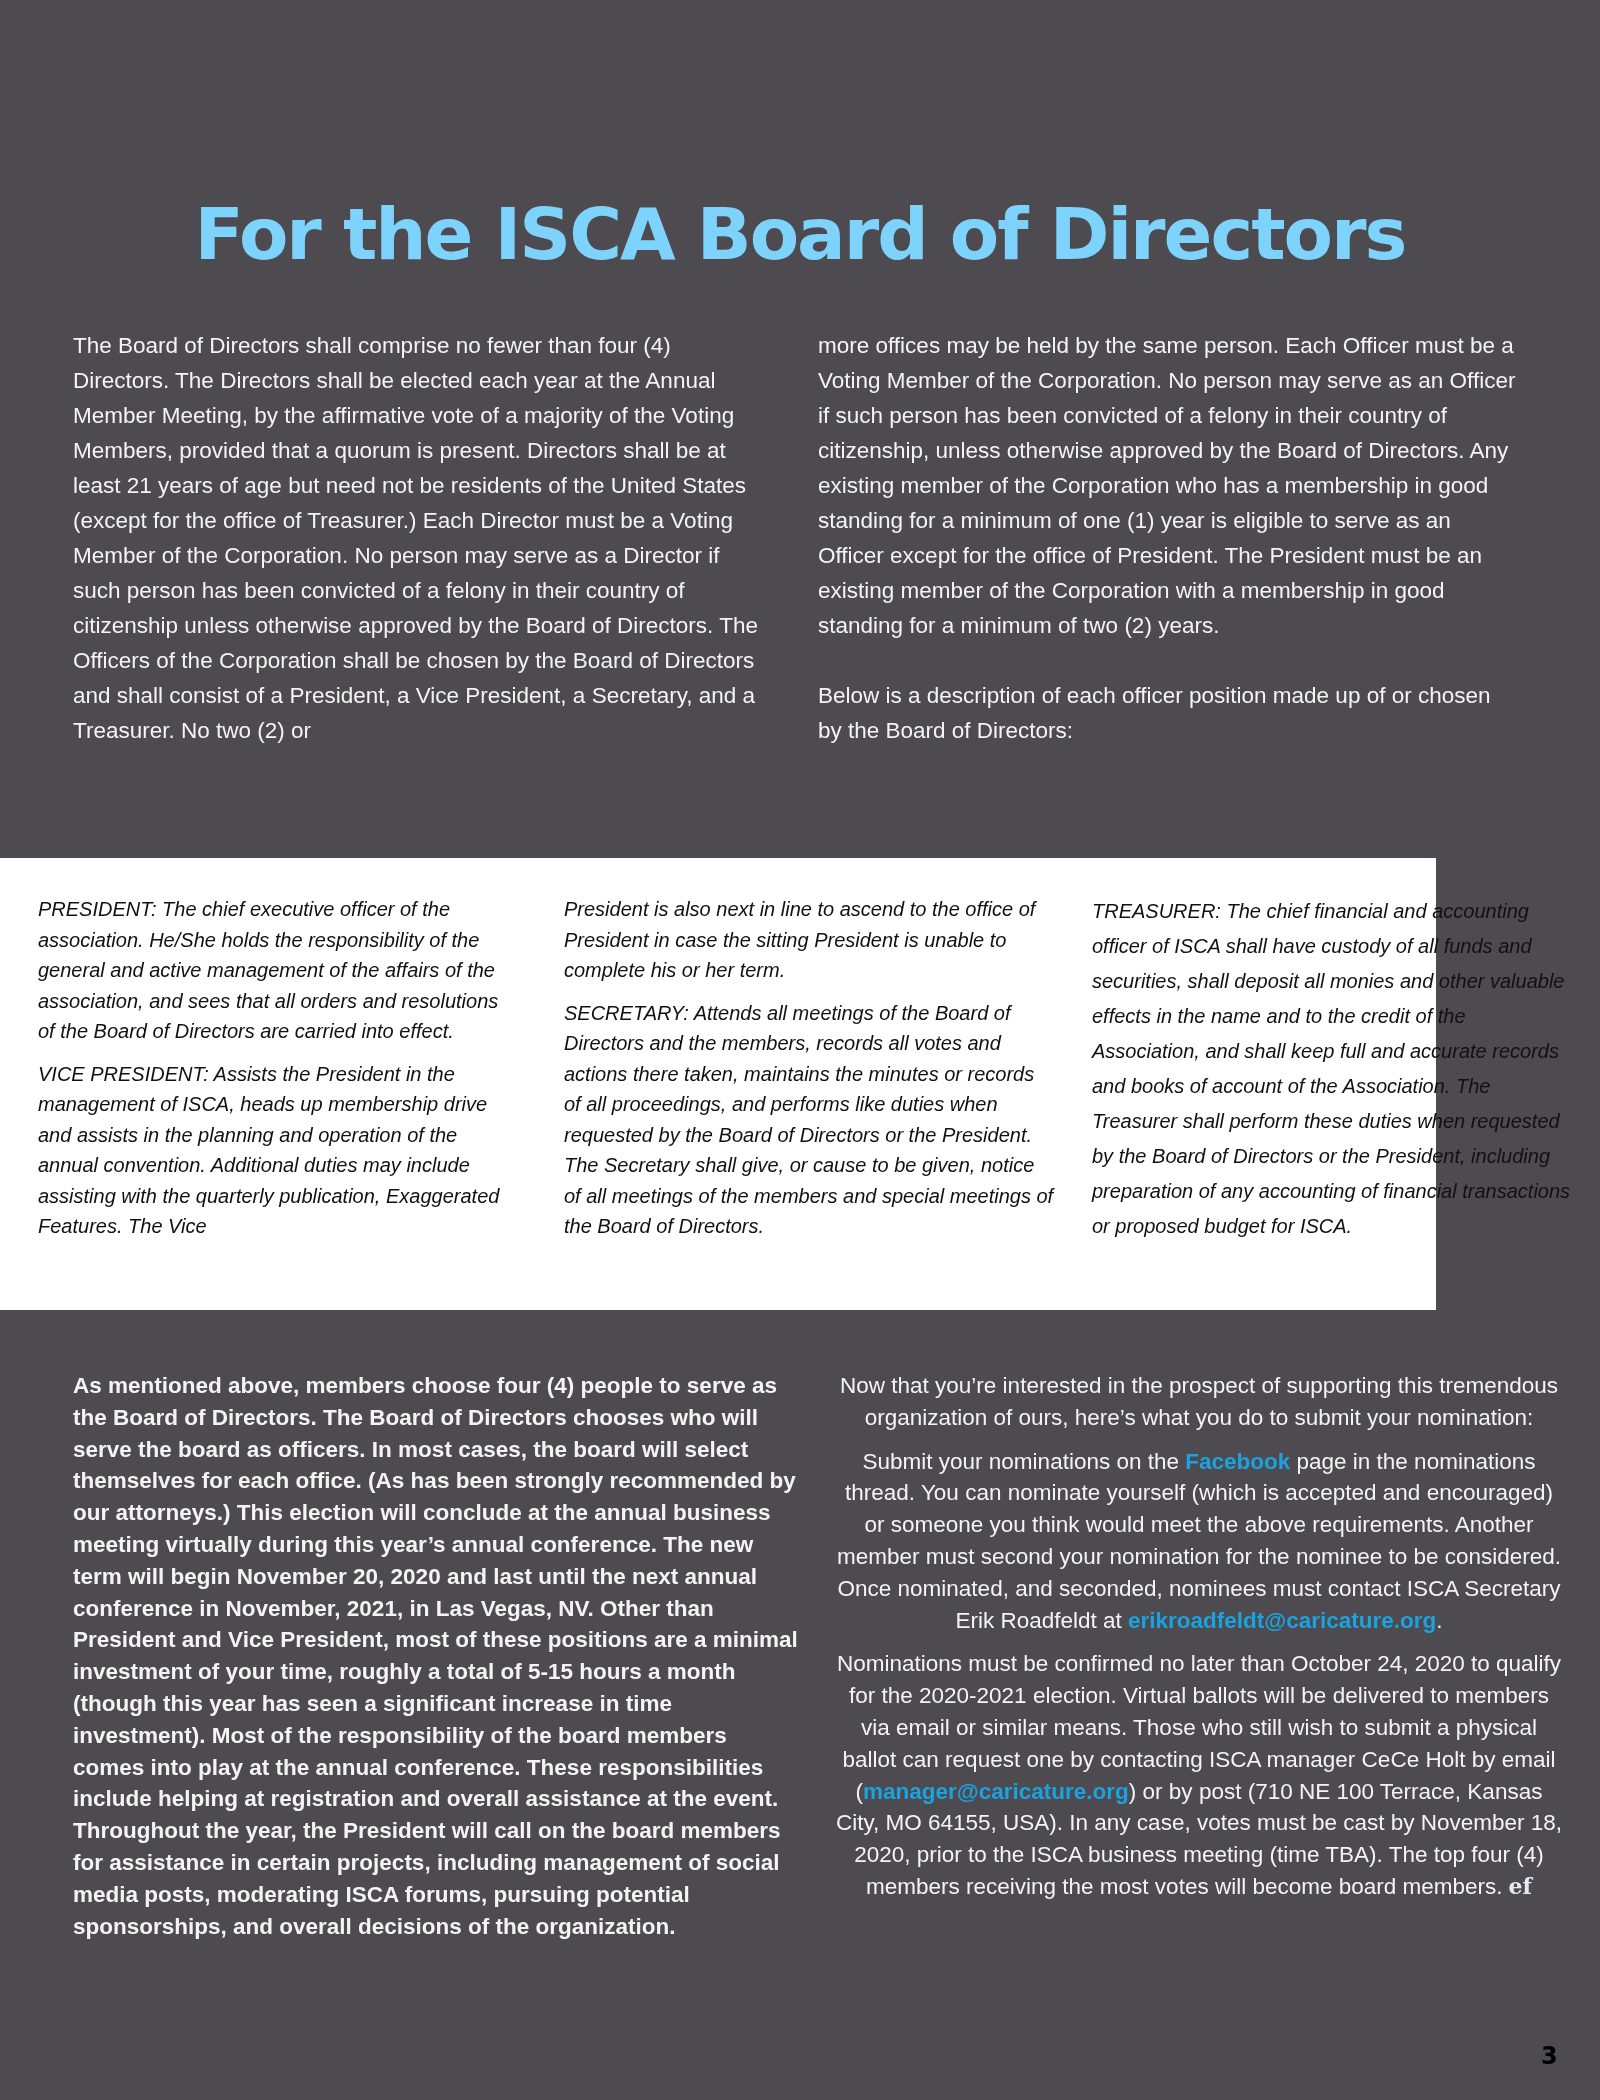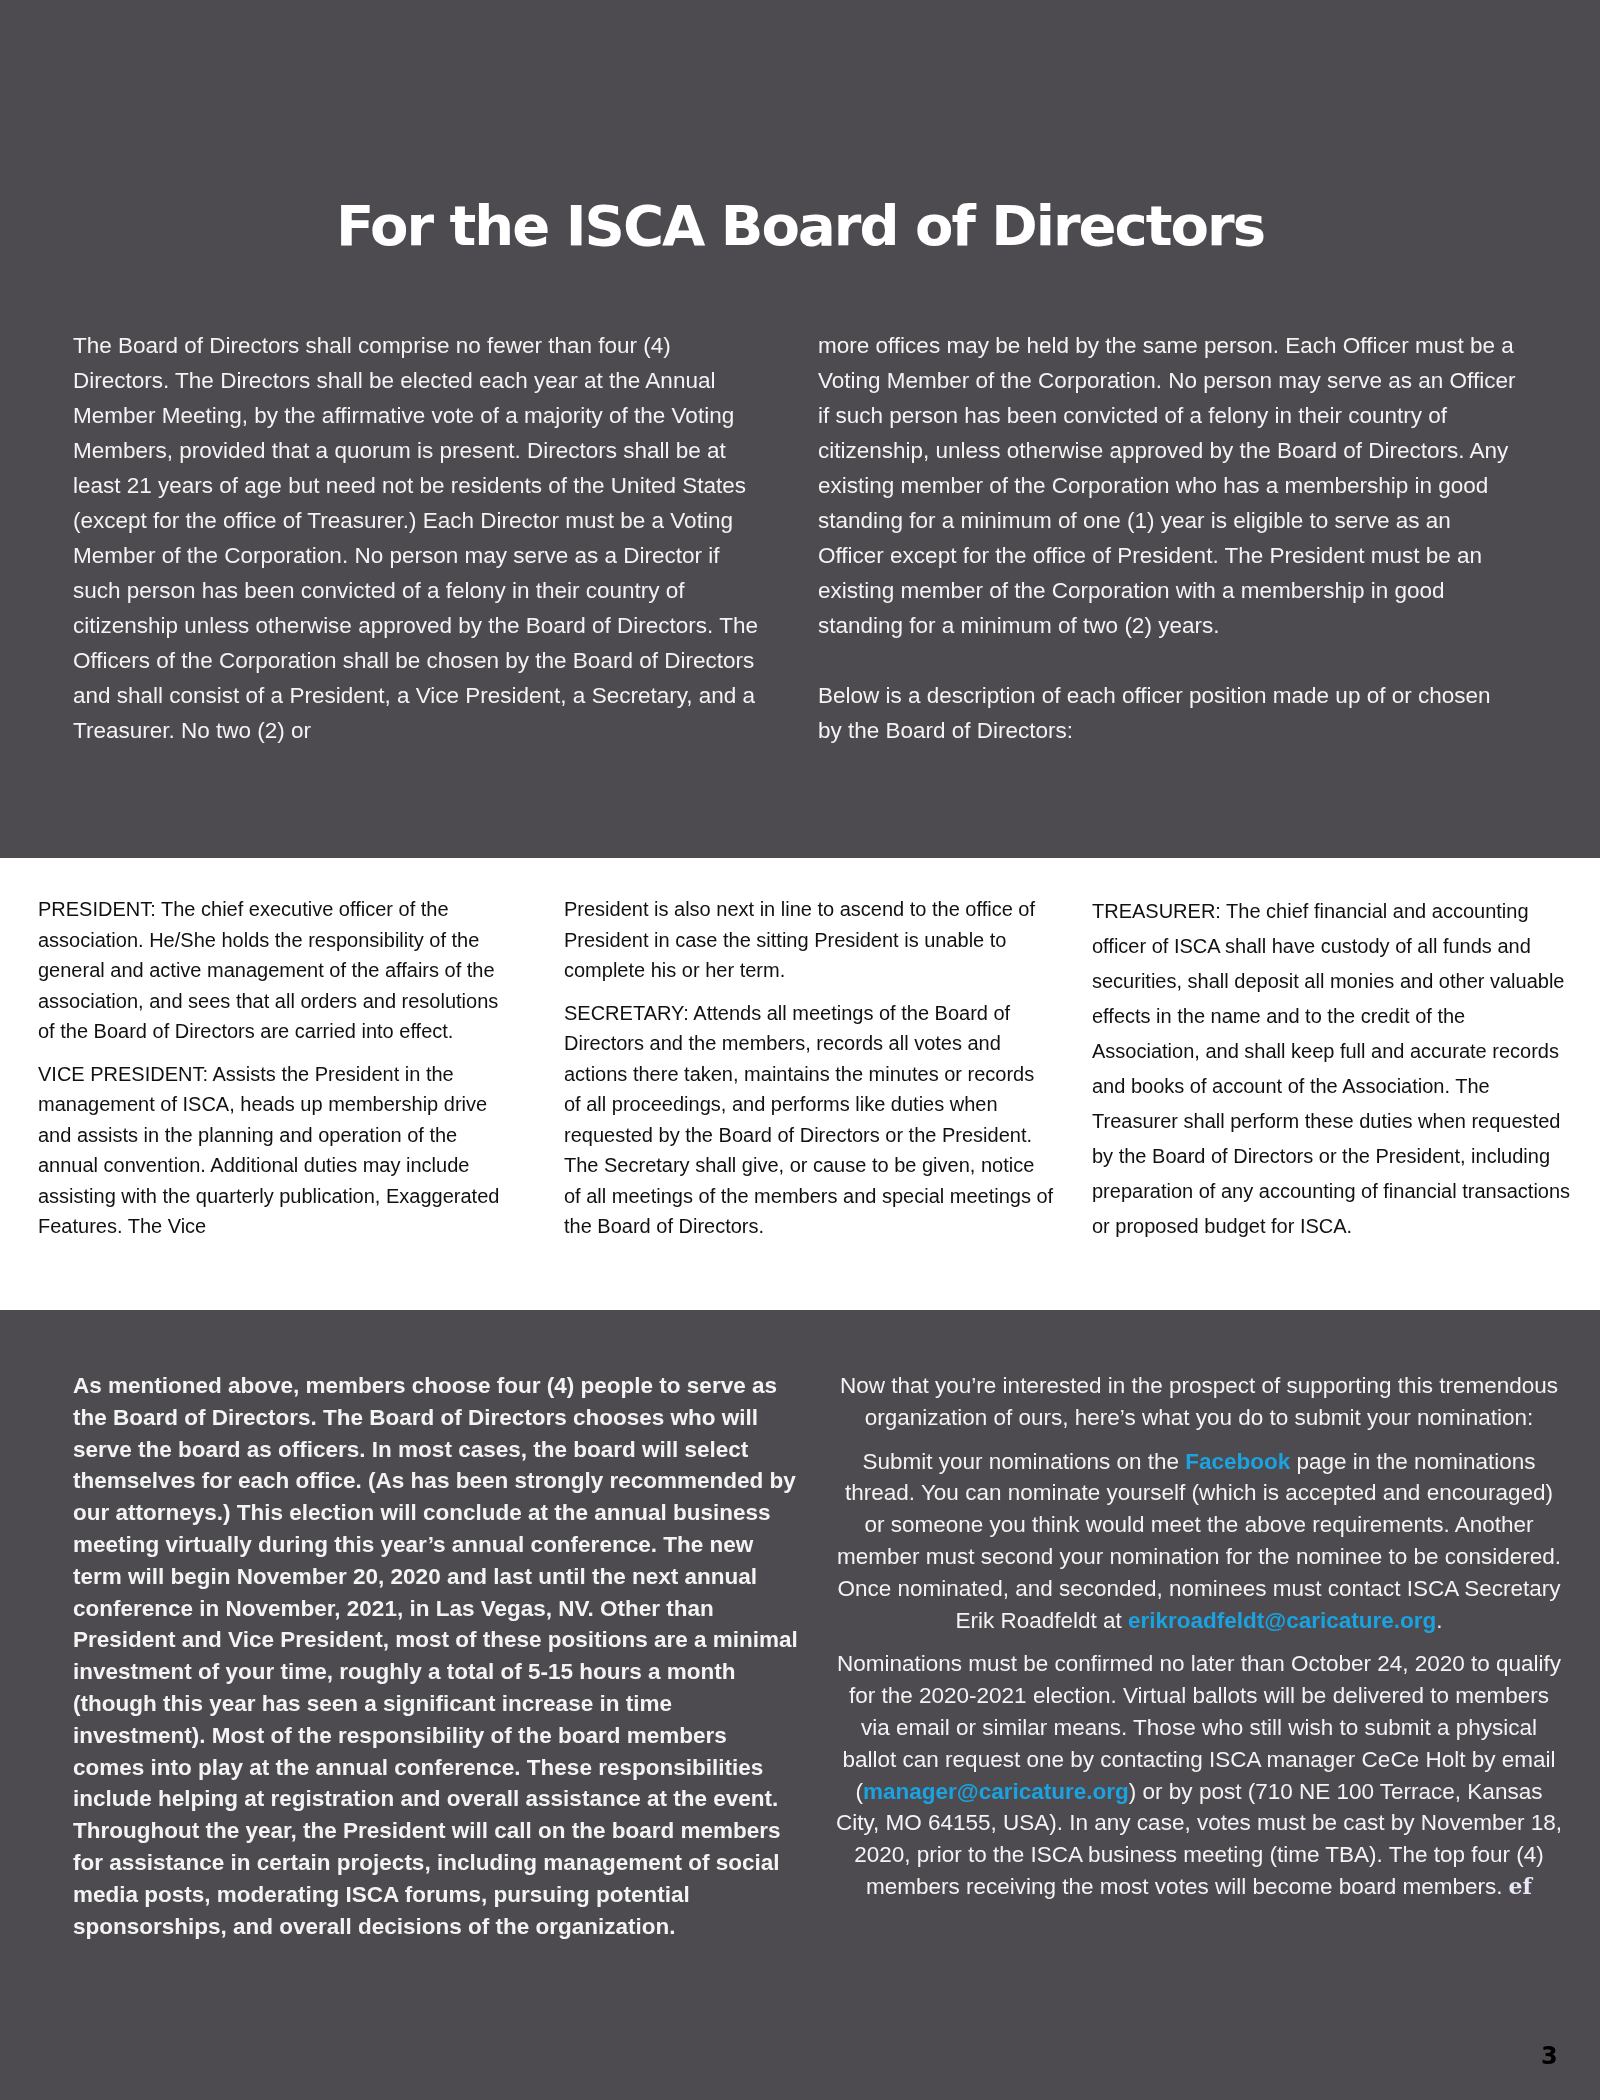--- a/index.html
+++ b/index.html
@@ -21,43 +21,44 @@
       font-weight: bold;
       font-size: 112px;
       letter-spacing: -3px;
       line-height: 1;
       color: #ffffff;
     }
     .subtitle {
       position: absolute; left: 0; width: 1600px; top: 198px;
       font-family: "DejaVu Sans", sans-serif;
       font-weight: bold;
-      font-size: 56px;
+      font-size: 72px;
       letter-spacing: -2px;
       line-height: 1;
-      color: #ffffff;
+      color: #7dd3fc;
     }
     .dark-text {
       font-family: "Liberation Sans", sans-serif;
       font-size: 22.5px;
       line-height: 35px;
       color: #f4f4f4;
     }
     .intro-left {
       position: absolute; left: 73px; top: 328px; width: 700px;
     }
     .intro-right {
       position: absolute; left: 818px; top: 328px; width: 700px;
     }
     .intro-right p + p { margin-top: 35px; }
 
     .white-band {
-      position: absolute; left: 0; top: 858px; width: 1600px; height: 452px;
+      position: absolute; left: 0; top: 858px; width: 1436px; height: 452px;
       background: #ffffff;
       color: #000000;
+      font-style: italic;
     }
     .officer-col {
       position: absolute; top: 36px;
       font-family: "Liberation Sans", sans-serif;
       font-size: 20px;
       color: #111111;
     }
     .col1 { left: 38px; width: 480px; line-height: 30.5px; }
     .col2 { left: 564px; width: 490px; line-height: 30.5px; }
     .col3 { left: 1092px; width: 480px; line-height: 35px; }

